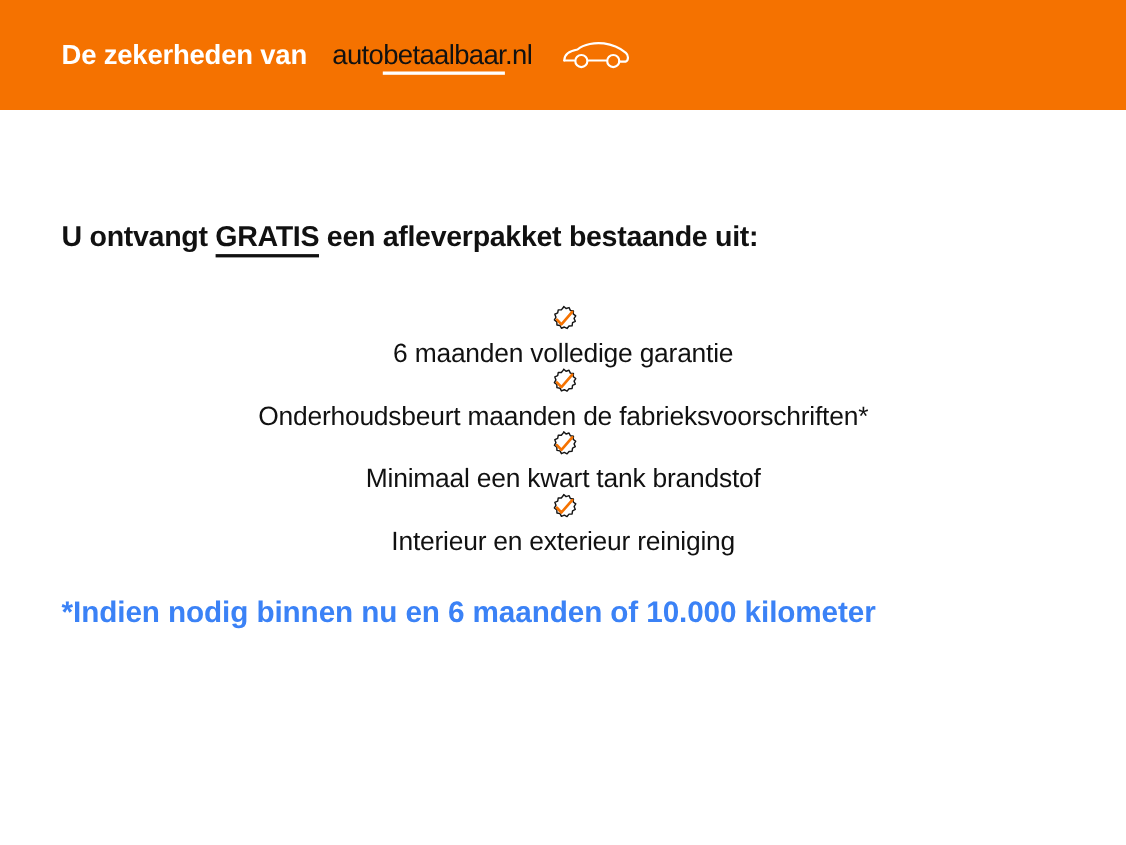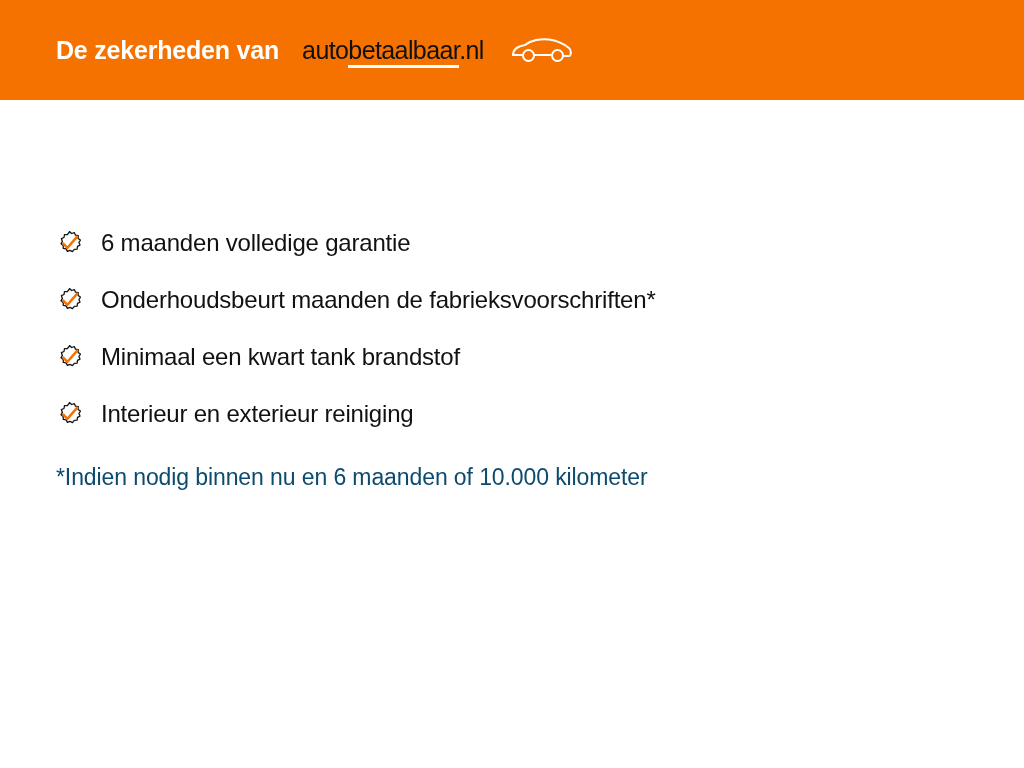--- a/index.html
+++ b/index.html
@@ -82,44 +82,45 @@
     border-bottom: 3px solid #111111;
     padding-bottom: 1px;
   }
 
   .list {
     list-style: none;
   }
 
   .list-item {
     display: flex;
-    align-items: flex-end;
-    gap: 18px;
+    align-items: center;
+    gap: 4px;
     height: 57px;
+    flex-direction: column;
   }
 
   .check-badge {
     flex: 0 0 auto;
     width: 27px;
     height: 27px;
     position: relative;
   }
 
   .item-label {
     font-size: 24px;
     color: #111111;
     letter-spacing: -0.2px;
     white-space: nowrap;
   }
 
   .footnote {
     margin-top: 36px;
-    font-size: 23px;
-    font-weight: normal;
-    color: #0c4a6e;
+    font-size: 27px;
+    font-weight: bold;
+    color: #3b82f6;
     letter-spacing: -0.1px;
   }
 </style>
 </head>
 <body>
 
 <div class="page">
 
   <div class="header">
     <div class="header-inner">
@@ -134,20 +135,23 @@
           <path d="M24 18 L40 18" stroke="#ffffff" stroke-width="2" stroke-linecap="round"></path>
           <circle cx="17.5" cy="18.5" r="5.5" stroke="#ffffff" stroke-width="2" fill="none"></circle>
           <circle cx="46.5" cy="18.5" r="5.5" stroke="#ffffff" stroke-width="2" fill="none"></circle>
         </svg>
       </span>
     </div>
   </div>
 
   <div class="content">
 
+    <div class="headline">
+      <span>U ontvangt </span><span class="gratis">GRATIS</span><span> een afleverpakket bestaande uit:</span>
+    </div>
 
     <ul class="list">
 
       <li class="list-item">
         <span class="check-badge">
           <svg width="27" height="27" viewBox="0 0 27 27" xmlns="http://www.w3.org/2000/svg">
             <path d="M13.5 1.6 l2.1 1.9 2.7-0.9 1.2 2.6 2.8 0.4 -0.2 2.8 2.3 1.7 -1.5 2.4 1.1 2.6 -2.5 1.3 -0.4 2.8 -2.8 0.2 -1.8 2.2 -2.5-1.3 -2.6 1.1 -1.3-2.5 -2.8-0.5 -0.1-2.8 -2.2-1.8 1.4-2.4 -1-2.7 2.6-1.2 0.5-2.8 2.8 0 1.8-2.2z" fill="none" stroke="#151515" stroke-width="1.3" stroke-linejoin="round"></path>
             <path d="M7.3 13.6 l4.1 4.3 L21.2 6.6" fill="none" stroke="#f57200" stroke-width="2.4" stroke-linecap="round" stroke-linejoin="round"></path>
           </svg>
         </span>

